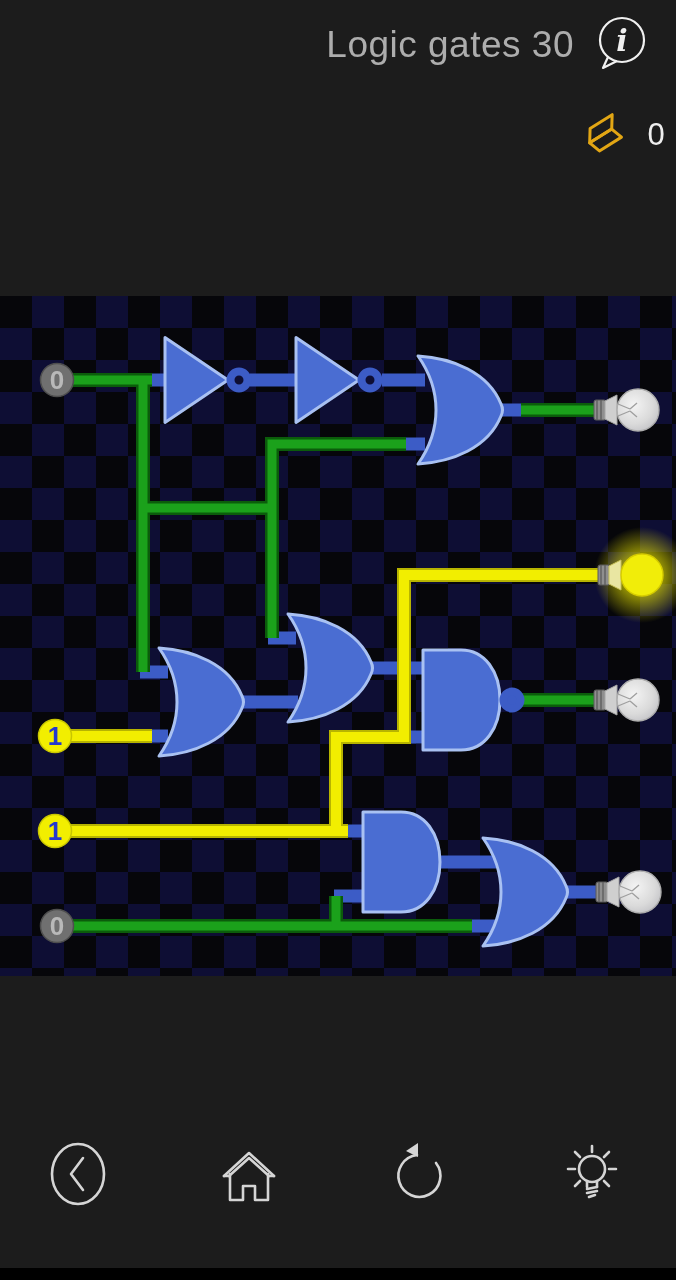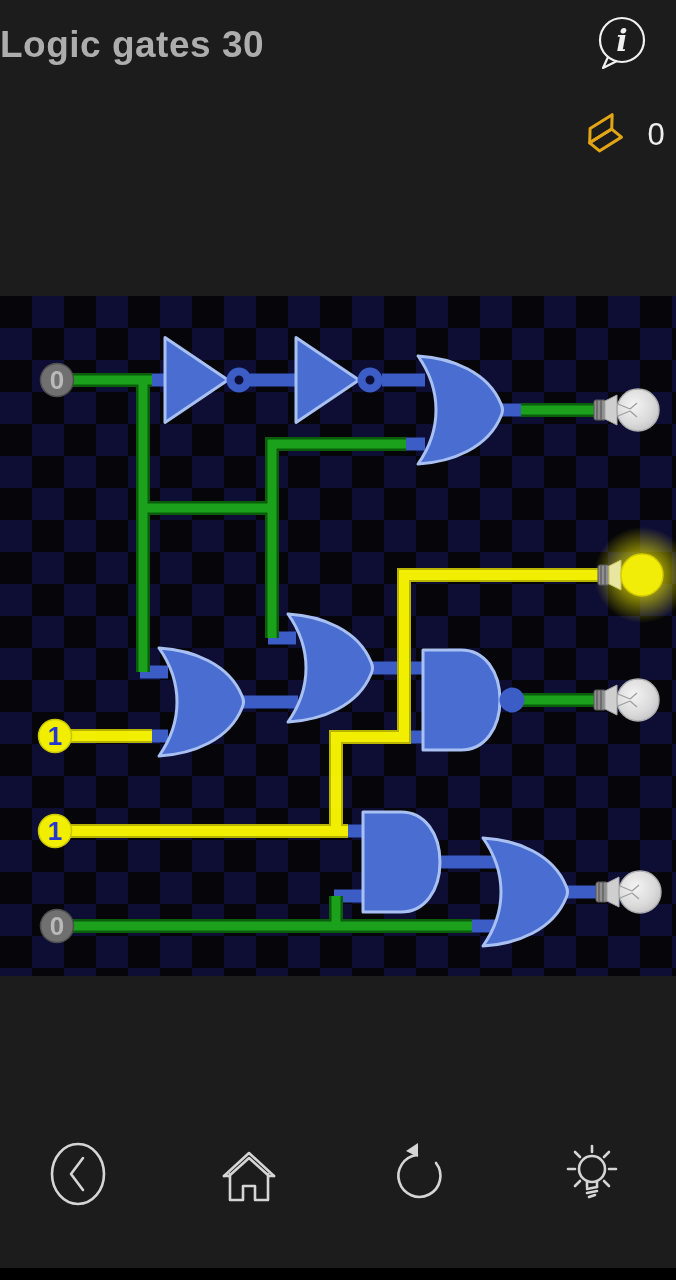--- a/index.html
+++ b/index.html
@@ -7,22 +7,22 @@
     --gate_fill:#4a6dd2; --gate_stroke:#a9c1f2; --wire_blue:#3c5cc6;
     --wire_off:#1ba11b; --wire_off_dark:#0b5c0b;
     --wire_on:#f2ee00; --wire_on_dark:#b7b400;
     --node_off_fill:#707070; --node_off_text:#b9b9b9;
     --node_on_fill:#f2ee00; --node_on_text:#2438cf;
     --gold:#e2a614; --icon:#d5d5d5; --title:#adadad; --counter:#eeeeee;
   }
   *{margin:0;padding:0;box-sizing:border-box}
   html,body{width:676px;height:1280px;overflow:hidden}
   body{background:var(--bg);font-family:"Liberation Sans",sans-serif;position:relative}
-  .title{position:absolute;top:24px;left:0;width:574px;text-align:left;
-         font-size:37px;font-weight:bold;color:var(--title);letter-spacing:.5px}
+  .title{position:absolute;top:24px;left:0;width:574px;text-align:right;
+         font-size:37px;font-weight:normal;color:var(--title);letter-spacing:.5px}
   .info-btn{position:absolute;top:14px;left:594px;width:56px;height:60px;background:none;border:none;cursor:pointer}
   .gold-row{position:absolute;top:110px;right:10px;display:flex;align-items:center;gap:12px}
   .gold-count{font-size:31px;color:var(--counter);min-width:20px;text-align:center}
   .board{position:absolute;top:296px;left:0}
   .navbar{position:absolute;top:1138px;left:0;width:676px;height:74px}
   .nav-btn{position:absolute;top:0;width:66px;height:72px;background:none;border:none;cursor:pointer}
   .navic{stroke:var(--icon);stroke-width:2.6;fill:none;stroke-linecap:round;stroke-linejoin:round}
   .navfill{fill:var(--icon);stroke:none}
   .bottom-bar{position:absolute;left:0;top:1268px;width:676px;height:12px;background:#000}
   

